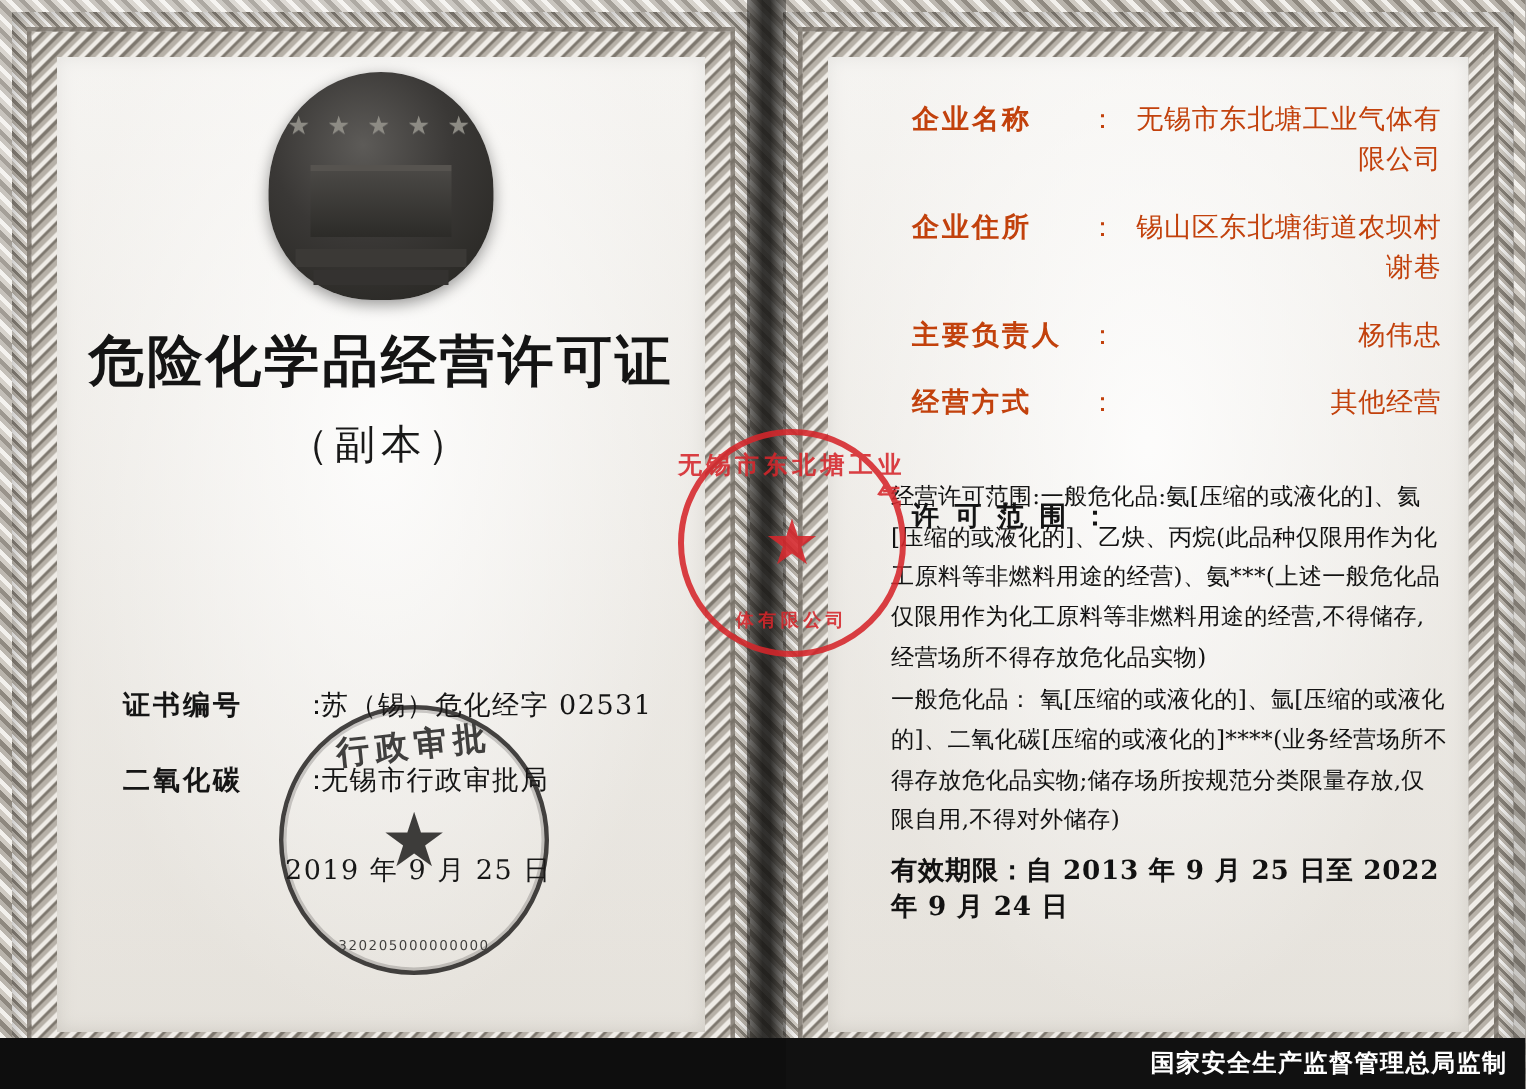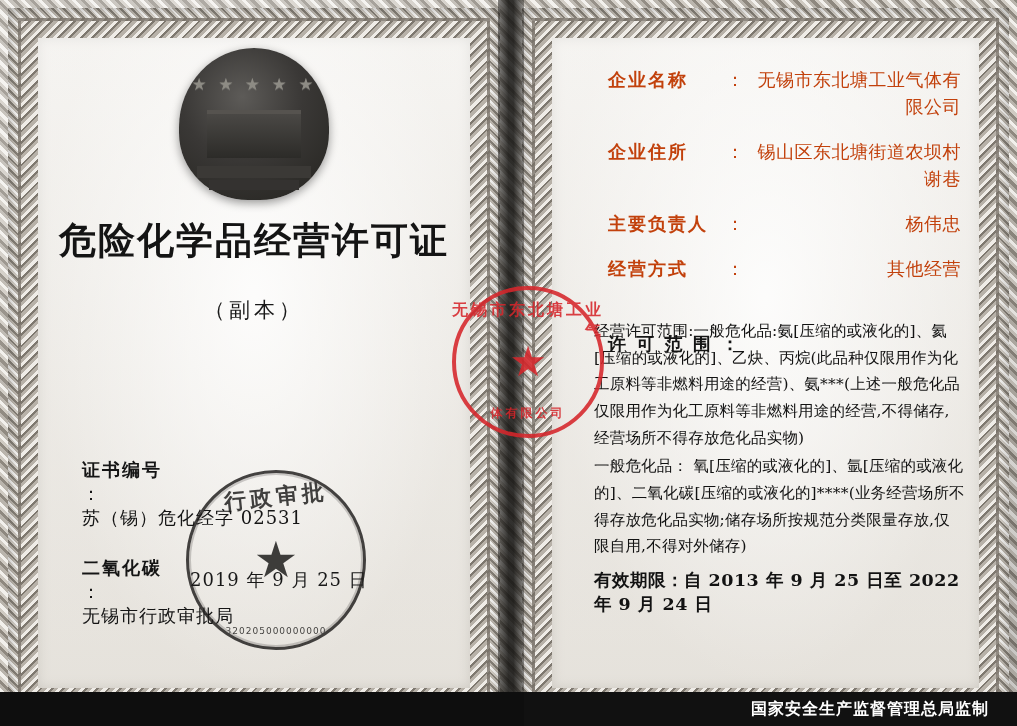--- a/index.html
+++ b/index.html
@@ -170,40 +170,38 @@
     font-size: 37px;
     letter-spacing: 2px;
     color: #141414;
   }
   .cert-subtitle {
     position: absolute;
     left: 0; right: 0;
     top: 240px;
     text-align: center;
     font-family: "DejaVu Serif", "Liberation Serif", serif;
-    font-size: 21px;
+    font-size: 27px;
     letter-spacing: 4px;
     color: #191919;
-    margin-top: 18px;
   }
 
   .field-block {
     position: absolute;
     left: 44px;
     top: 420px;
     width: 380px;
   }
   .field-row {
     display: flex;
     align-items: baseline;
     margin-bottom: 26px;
     font-family: "DejaVu Serif", "Liberation Serif", serif;
     font-size: 18px;
     color: #151515;
-    flex-direction: column;
   }
   .field-label {
     width: 120px;
     letter-spacing: 2px;
     font-weight: bold;
   }
   .field-colon { width: 12px; }
   .field-value { letter-spacing: 1px; }
   .issue-date {
     position: absolute;
@@ -381,21 +379,21 @@
     position: absolute;
     left: 524px;
     bottom: 0;
     width: 493px;
     height: 34px;
     background: #111111;
     color: #ffffff;
     display: flex;
     align-items: center;
     justify-content: flex-end;
-    padding-right: 28px;
+    padding-right: 12px;
     box-sizing: border-box;
     font-family: "DejaVu Serif", "Liberation Serif", serif;
     font-weight: bold;
     font-size: 16px;
     letter-spacing: 1px;
     z-index: 9;
   }
   .footer-left {
     position: absolute;
     left: 0;

